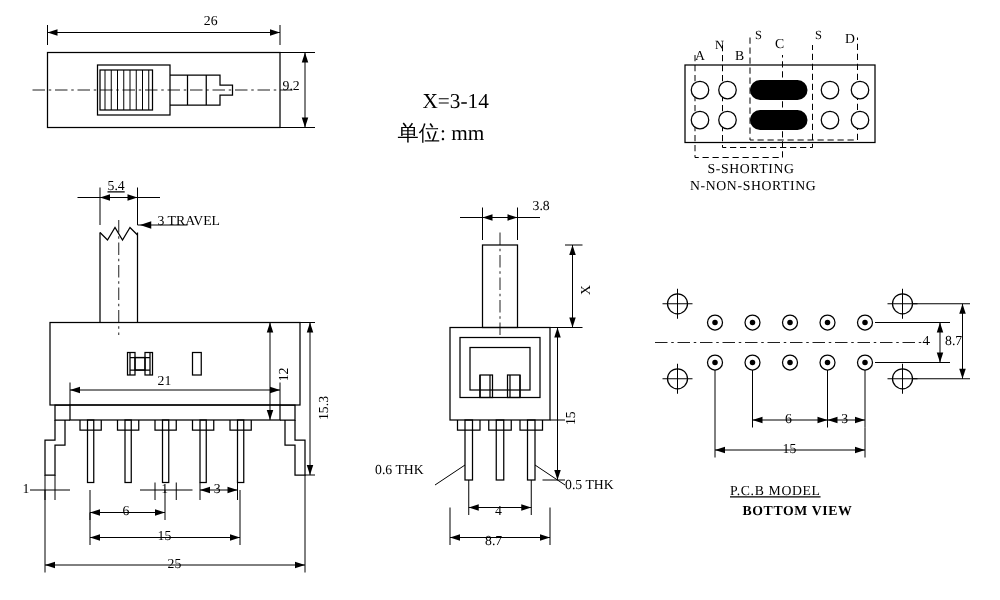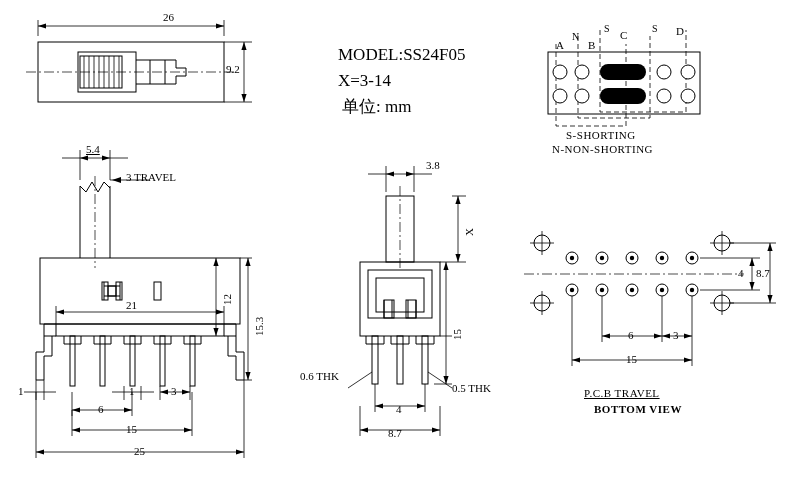--- a/index.html
+++ b/index.html
@@ -305,23 +305,22 @@
       <path class="fillb" d="M692 336 l-8 -2.6 l0 5.2 z"></path>
 
       <line class="thin" x1="572" y1="296" x2="572" y2="366"></line>
       <line class="thin" x1="692" y1="342" x2="692" y2="366"></line>
       <line class="thin" x1="572" y1="360" x2="692" y2="360"></line>
       <path class="fillb" d="M572 360 l8 -2.6 l0 5.2 z"></path>
       <path class="fillb" d="M692 360 l-8 -2.6 l0 5.2 z"></path>
     </g>
   </svg>
 
-  <div class="lbl big" style="left:338px;top:46px;">MODEL:SS24F05</div>
   <div class="lbl big" style="left:338px;top:72px;">X=3-14</div>
-  <div class="lbl big" style="left:342px;top:98px;">单位: mm</div>
+  <div class="lbl big" style="left:318px;top:98px;">单位: mm</div>
 
   <div class="lbl" style="left:124px;top:12px;margin-left:39px;">26</div>
   <div class="lbl" style="left:226px;top:64px;">9.2</div>
 
   <div class="lbl" style="left:86px;top:144px;text-decoration:underline;">5.4</div>
   <div class="lbl" style="left:126px;top:172px;">3 TRAVEL</div>
   <div class="lbl" style="left:126px;top:300px;">21</div>
   <div class="lbl" style="left:222px;top:305px;transform:rotate(-90deg);transform-origin:left top;">12</div>
   <div class="lbl" style="left:254px;top:336px;transform:rotate(-90deg);transform-origin:left top;">15.3</div>
   <div class="lbl" style="left:18px;top:386px;">1</div>
@@ -349,16 +348,16 @@
 
   <div class="lbl" style="left:566px;top:130px;letter-spacing:0.5px;text-align:center;">S-SHORTING</div>
   <div class="lbl" style="left:552px;top:144px;letter-spacing:0.5px;">N-NON-SHORTING</div>
 
   <div class="lbl" style="left:738px;top:268px;">4</div>
   <div class="lbl" style="left:756px;top:268px;">8.7</div>
   <div class="lbl" style="left:628px;top:330px;">6</div>
   <div class="lbl" style="left:673px;top:330px;">3</div>
   <div class="lbl" style="left:626px;top:354px;">15</div>
 
-  <div class="lbl und" style="left:584px;top:388px;letter-spacing:0.5px;">P.C.B TRAVEL</div>
+  <div class="lbl und" style="left:584px;top:388px;letter-spacing:0.5px;">P.C.B MODEL</div>
   <div class="lbl" style="left:594px;top:404px;letter-spacing:0.5px;font-weight:bold;">BOTTOM VIEW</div>
 
 </div>
 
 </body></html>

